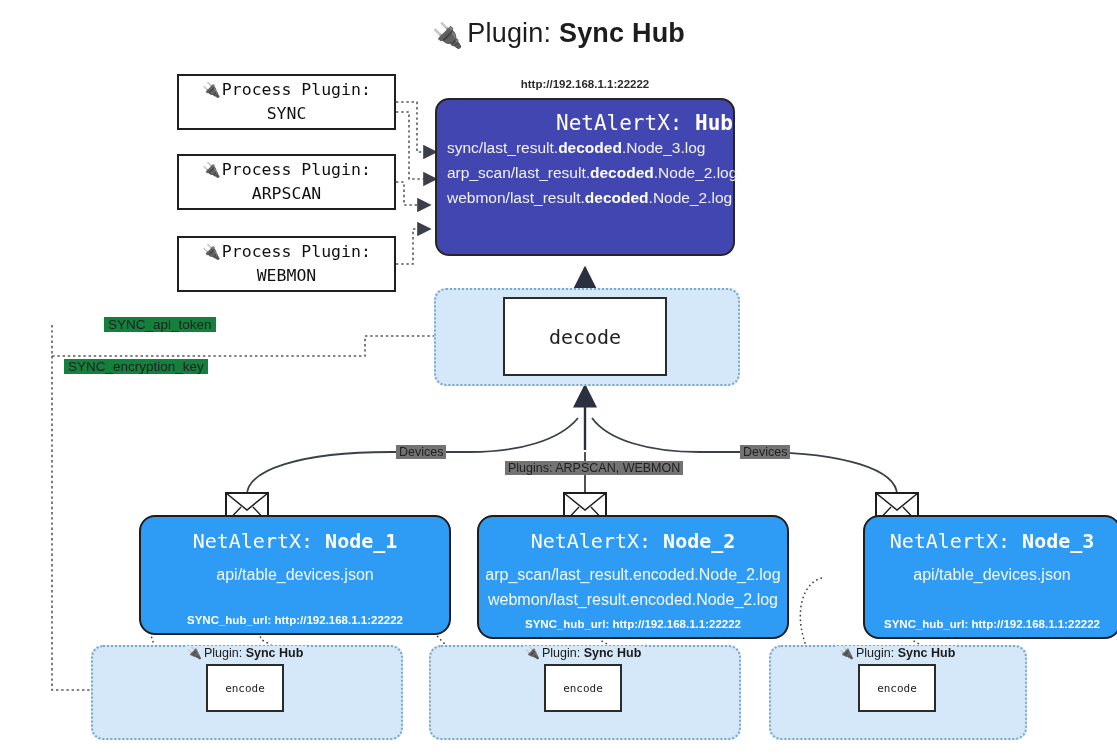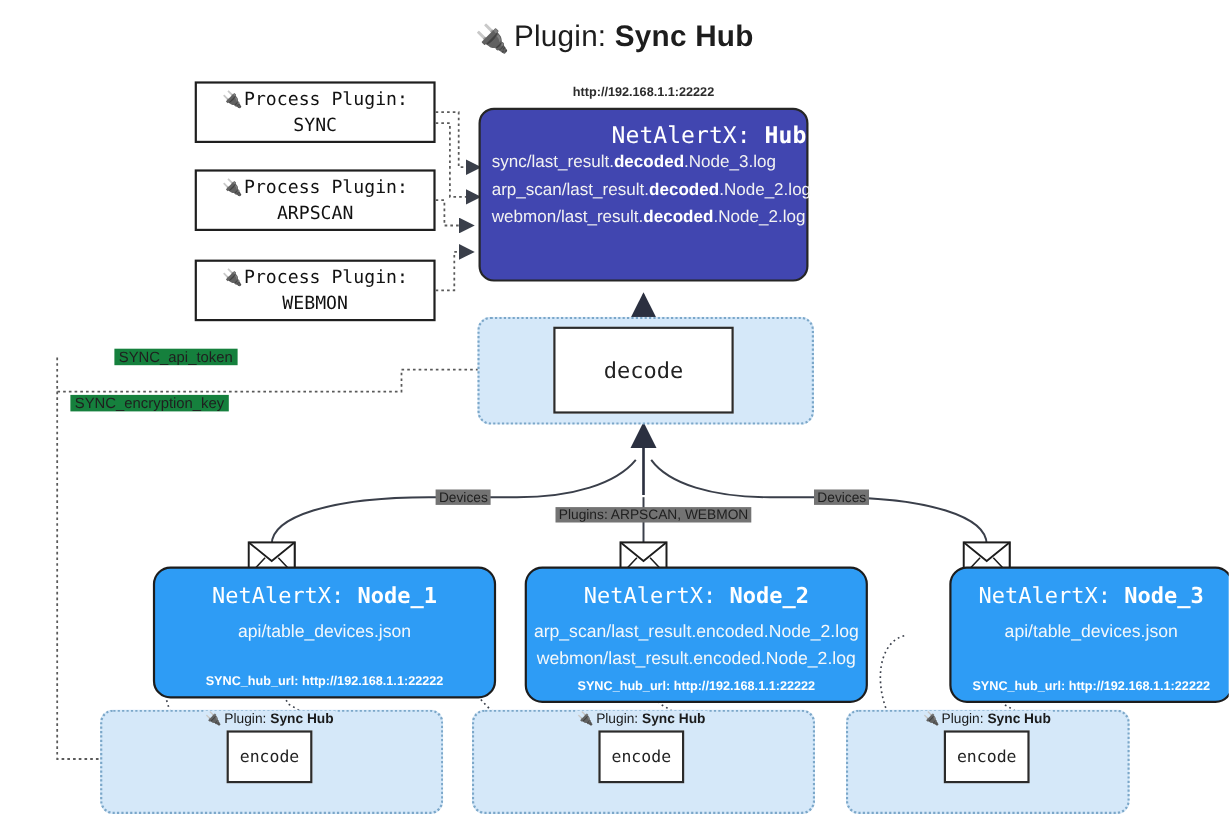--- a/index.html
+++ b/index.html
@@ -41,21 +41,21 @@
              border:2px dotted #7ba7c9;border-radius:12px;}
   .bluestrip{position:absolute;box-sizing:border-box;background:#d5e8f9;
              border:2px dotted #7ba7c9;border-radius:12px;}
 
   
   .whitebox{position:absolute;box-sizing:border-box;background:#ffffff;
             border:2px solid #2b2b2b;display:flex;align-items:center;
             justify-content:center;font-family:"DejaVu Sans Mono","Liberation Mono",monospace;
             color:#222;}
   .decodebox{font-size:20px;}
-  .encodebox{font-size:15px;}
+  .encodebox{font-size:11px;}
 
   
   .node{position:absolute;box-sizing:border-box;border-radius:16px;
         border:2px solid #1d1d1d;background:#2e9cf5;color:#ffffff;margin-left:48px;}
   .node .hdr{text-align:center;font-family:"DejaVu Sans Mono","Liberation Mono",monospace;
              font-size:20px;margin-top:12px;}
   .node .hdr b{font-weight:bold;}
   .node .body{margin-top:10px;text-align:center;}
   .node .body .ln{font-size:16px;color:#f4f8fb;line-height:1.55;white-space:nowrap;}
   .node .foot{position:absolute;left:0;bottom:7px;width:100%;text-align:center;

